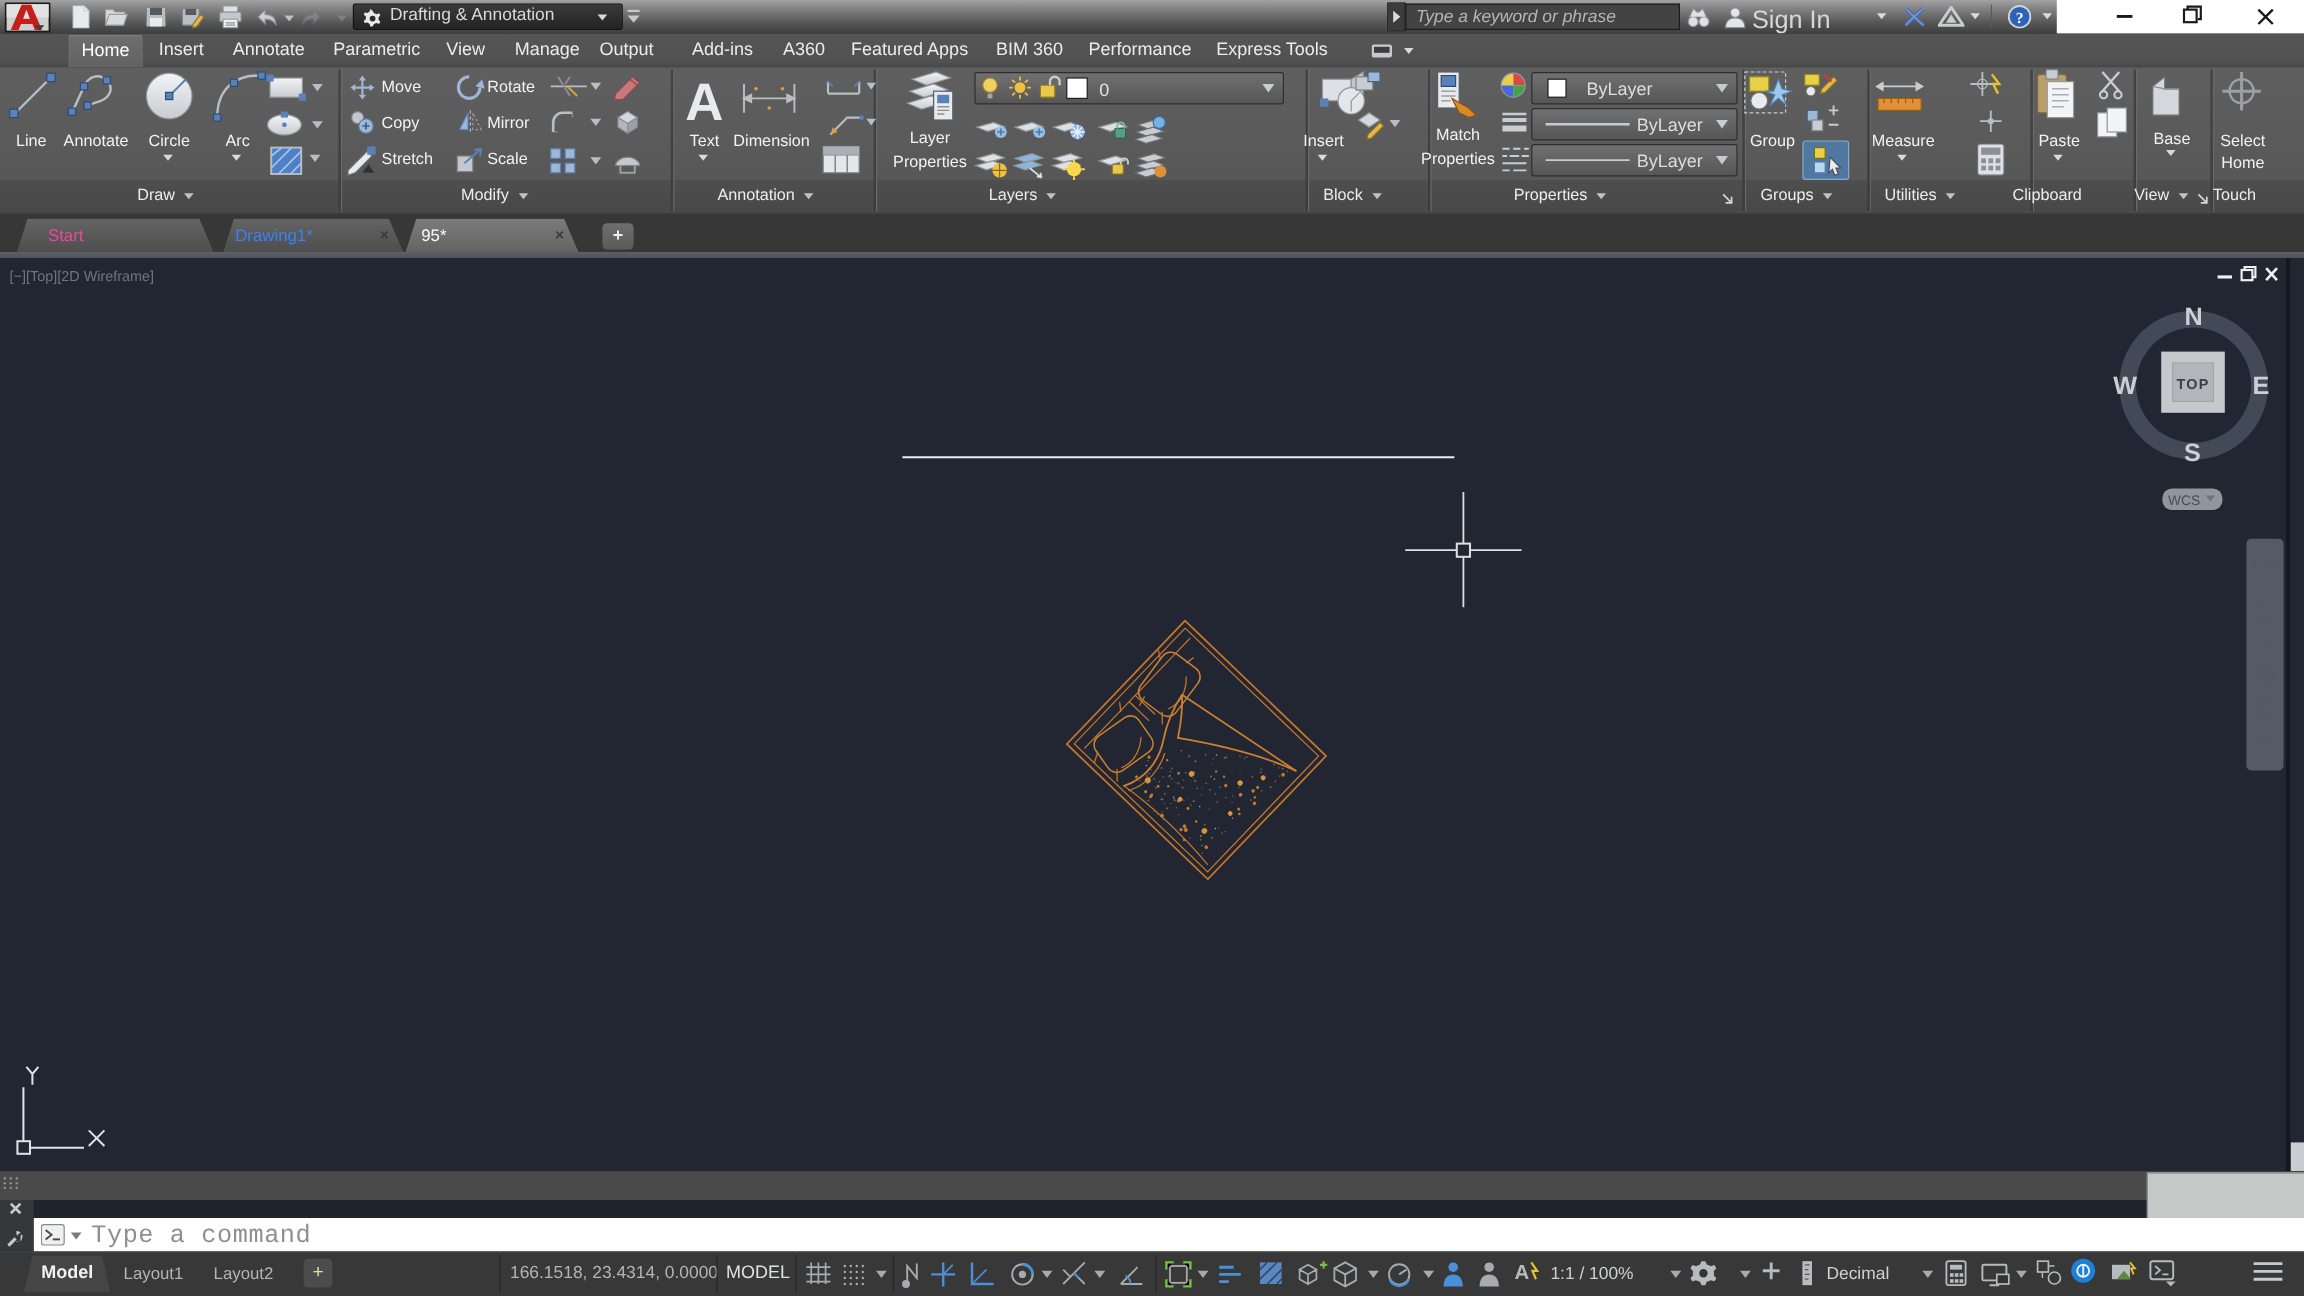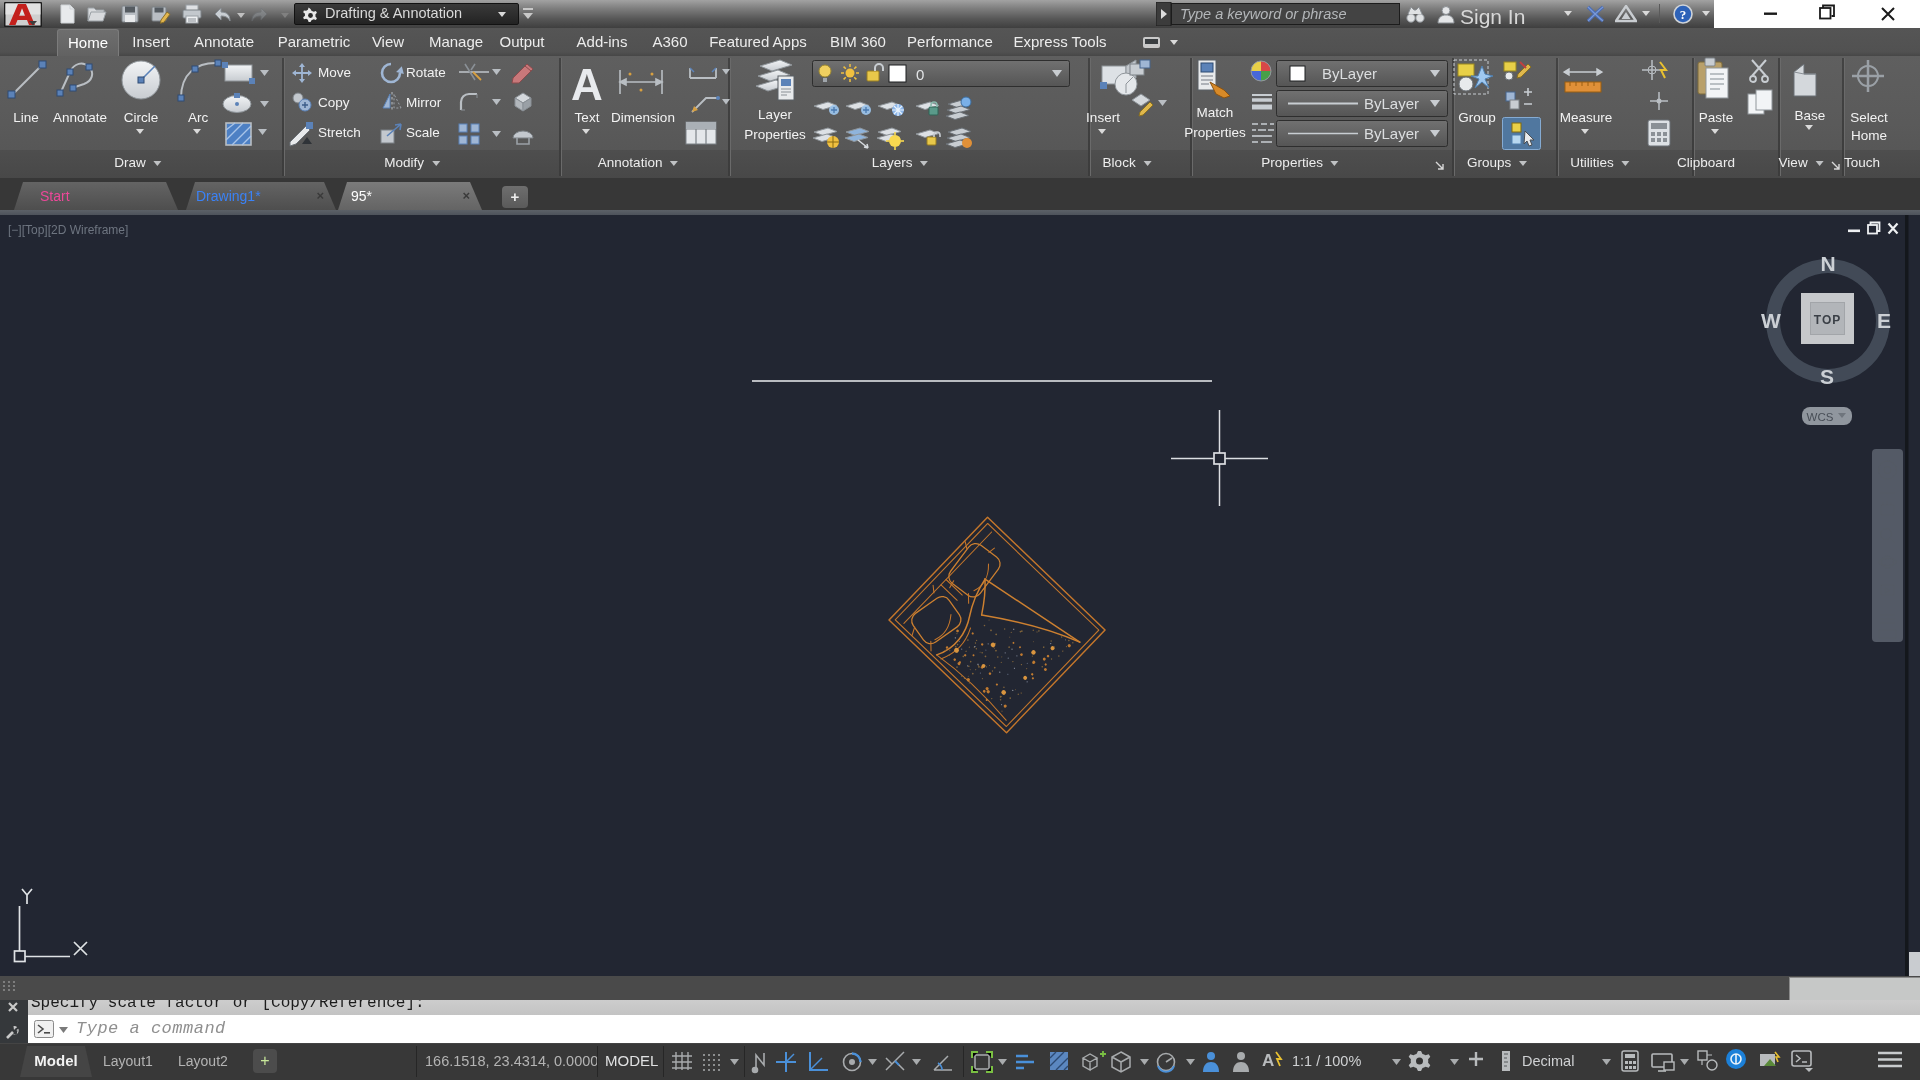--- a/index.html
+++ b/index.html
@@ -181,21 +181,21 @@
 <div class="psep" style="left:1088px"></div>
 <div class="psep" style="left:1190px"></div>
 <div class="psep" style="left:1452px"></div>
 <div class="psep" style="left:1556px"></div>
 <div class="psep" style="left:1692px"></div>
 <div class="psep" style="left:1778px"></div>
 <div class="psep" style="left:1842px"></div>
 <div class="plabel" style="left:138px">Draw <span class="caret"></span></div>
 <div class="plabel" style="left:412px">Modify <span class="caret"></span></div>
 <div class="plabel" style="left:638px">Annotation <span class="caret"></span></div>
-<div class="plabel" style="left:900px">Layers <span class="caret"></span></div>
+<div class="plabel" style="left:852px">Layers <span class="caret"></span></div>
 <div class="plabel" style="left:1127px">Block <span class="caret"></span></div>
 <div class="plabel" style="left:1300px">Properties <span class="caret"></span></div>
 <div class="plabel" style="left:1497px">Groups <span class="caret"></span></div>
 <div class="plabel" style="left:1600px">Utilities <span class="caret"></span></div>
 <div class="plabel" style="left:1706px">Clipboard</div>
 <div class="plabel" style="left:1801px">View <span class="caret"></span></div>
 <div class="plabel" style="left:1862px">Touch</div>
 </div>
 
 <svg class="abs" style="left:0;top:56px" width="1920" height="129" viewBox="0 56 1920 129">
@@ -854,42 +854,39 @@
         <circle cx="12" cy="2" r="1.1"></circle>
         <circle cx="2" cy="6" r="1.1"></circle>
         <circle cx="7" cy="6" r="1.1"></circle>
         <circle cx="12" cy="6" r="1.1"></circle>
         <circle cx="2" cy="10" r="1.1"></circle>
         <circle cx="7" cy="10" r="1.1"></circle>
         <circle cx="12" cy="10" r="1.1"></circle>
       </g>
     </svg>
 <div id="graycorner"></div>
-<div id="cmdhist">
-      <div>Specify scale factor or [Copy/Reference]:</div>
-    </div>
 <div id="cmdline"></div>
 <div id="cmdleft">
  <svg class="abs" style="left:6px;top:0px" width="16" height="16">
         <path d="M3 3 L11 11 M11 3 L3 11" stroke="#c9c9c9" stroke-width="2.2"></path>
       </svg>
  <svg class="abs" style="left:4px;top:22px" width="20" height="20">
         <path d="M3 16 L9 10" stroke="#c9c9c9" stroke-width="2.6" fill="none"></path>
         <path d="M9.5 4 a4.5 4.5 0 1 1 -1 8.6 l4.2-0.2 0.8-4 -3.6-1 z" fill="#c9c9c9"></path>
         <path d="M11 8 l4 -3" stroke="#35383b" stroke-width="2" fill="none"></path>
       </svg>
 </div>
 
 <svg class="abs" style="left:34px;top:1020px" width="44" height="20">
  <rect x="0.5" y="0.5" width="19" height="17" rx="2" fill="#f0f0f0" stroke="#8a8a8a"></rect>
  <path d="M4 5 l5 4 l-5 4" stroke="#4a4a4a" stroke-width="1.6" fill="none"></path>
       <rect x="10" y="12" width="6" height="1.6" fill="#4a4a4a"></rect>
  <path d="M25 7 l9 0 l-4.5 6 z" fill="#7a7a7a"></path>
 </svg>
-<span class="abs" style="left:76px;top:1019px;color:#8f8f8f;font-size:17px;font-style:italic;letter-spacing:0.5px;font-family:'Liberation Mono',monospace">Type a command</span>
+<span class="abs" style="left:76px;top:1019px;color:#8f8f8f;font-size:21px;letter-spacing:0.5px;font-family:'Liberation Mono',monospace">Type a command</span>
 
 <div id="statusbar"></div>
 <div class="abs" style="left:20px;top:1046px;width:72px;height:31px;background:#454545;clip-path:polygon(7px 0,calc(100% - 7px) 0,100% 100%,0 100%);color:#f2f2f2;font-size:15px;font-weight:bold;text-align:center;line-height:30px">Model</div>
 <span class="stxt" style="left:103px;top:1053px">Layout1</span>
 <span class="stxt" style="left:178px;top:1053px">Layout2</span>
 <div class="abs" style="left:253px;top:1049px;width:24px;height:24px;background:#4c4c4c;border-radius:4px;color:#c8e89a;font-size:16px;text-align:center;line-height:23px">+</div>
 <span class="stxt" style="left:425px;top:1053px;font-size:14.5px">166.1518, 23.4314, 0.0000</span>
 <span class="stxt" style="left:605px;top:1052px;color:#e0e1e2;font-size:15px">MODEL</span>
 <div class="sdiv" style="left:416px"></div>
     <div class="sdiv" style="left:597px"></div>

